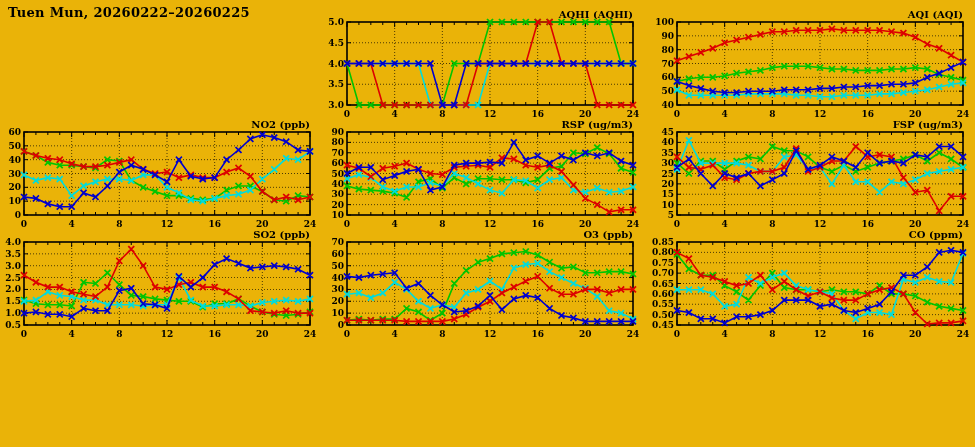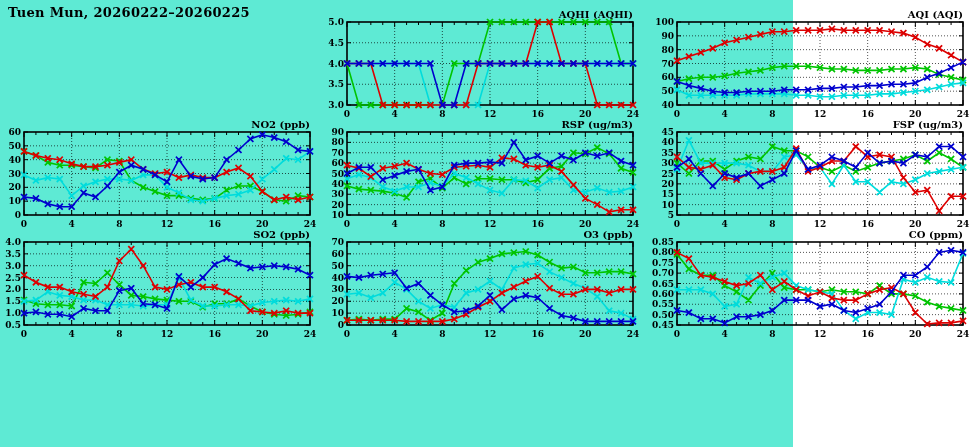--- a/index.html
+++ b/index.html
@@ -1,17 +1,17 @@
 <!DOCTYPE html>
 <html><head>
 <meta charset="utf-8">
 <style>
   html,body{margin:0;padding:0;background:#fff;}
   body{width:975px;height:447px;overflow:hidden;}
-  .page{position:relative;width:793px;height:447px;background:#5eead4;font-family:"DejaVu Serif",serif;}
+  .page{position:relative;width:975px;height:447px;background:#eab308;font-family:"DejaVu Serif",serif;}
   .page-title{position:absolute;left:8px;top:5px;margin:0;font-size:13px;font-weight:bold;color:#000;letter-spacing:0.3px;}
   .charts{position:absolute;left:0;top:0;width:975px;height:447px;}
   .chart{position:absolute;overflow:visible;}
   .chart .grid{stroke:#000;stroke-width:0.8;stroke-dasharray:1,2;opacity:0.85;}
   .chart .tick{stroke:#000;stroke-width:1;}
   .chart .frame{fill:none;stroke:#000;stroke-width:1.6;}
   .chart .lab{font-family:"DejaVu Serif",serif;font-size:9px;font-weight:bold;fill:#000;}
   .chart .title{font-family:"DejaVu Serif",serif;font-size:10px;font-weight:bold;fill:#000;}
 </style>
 </head>

